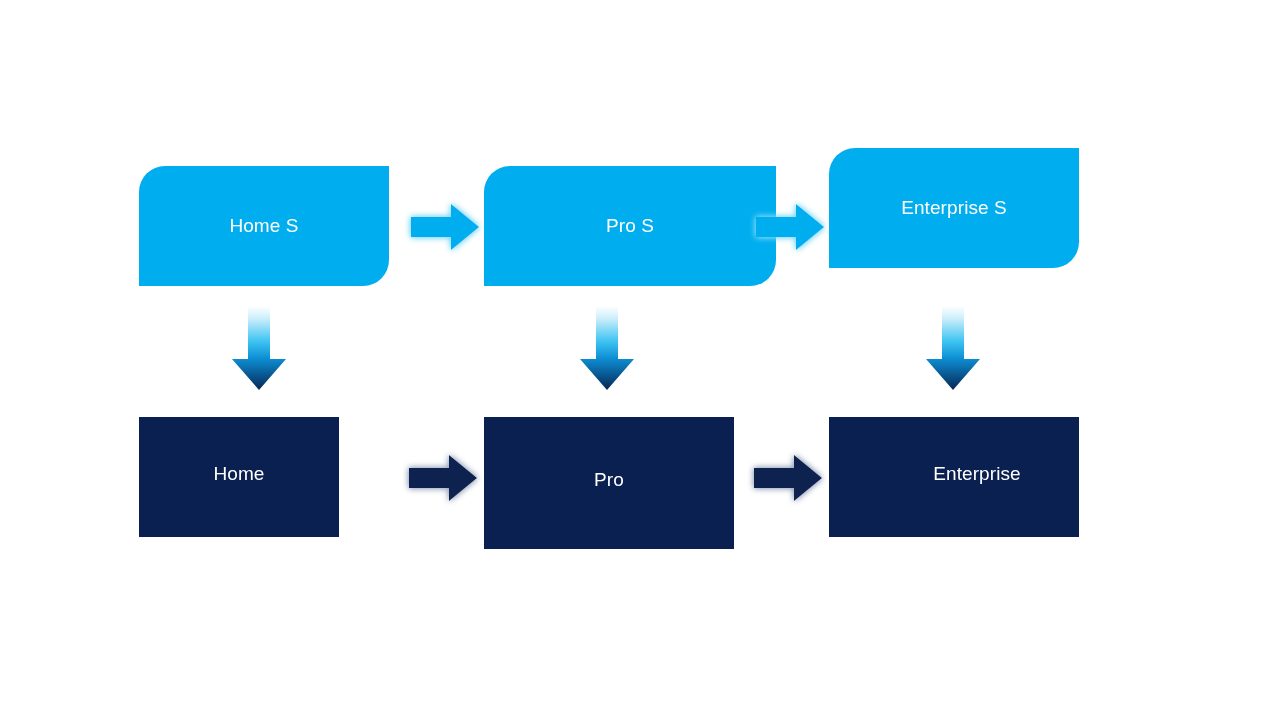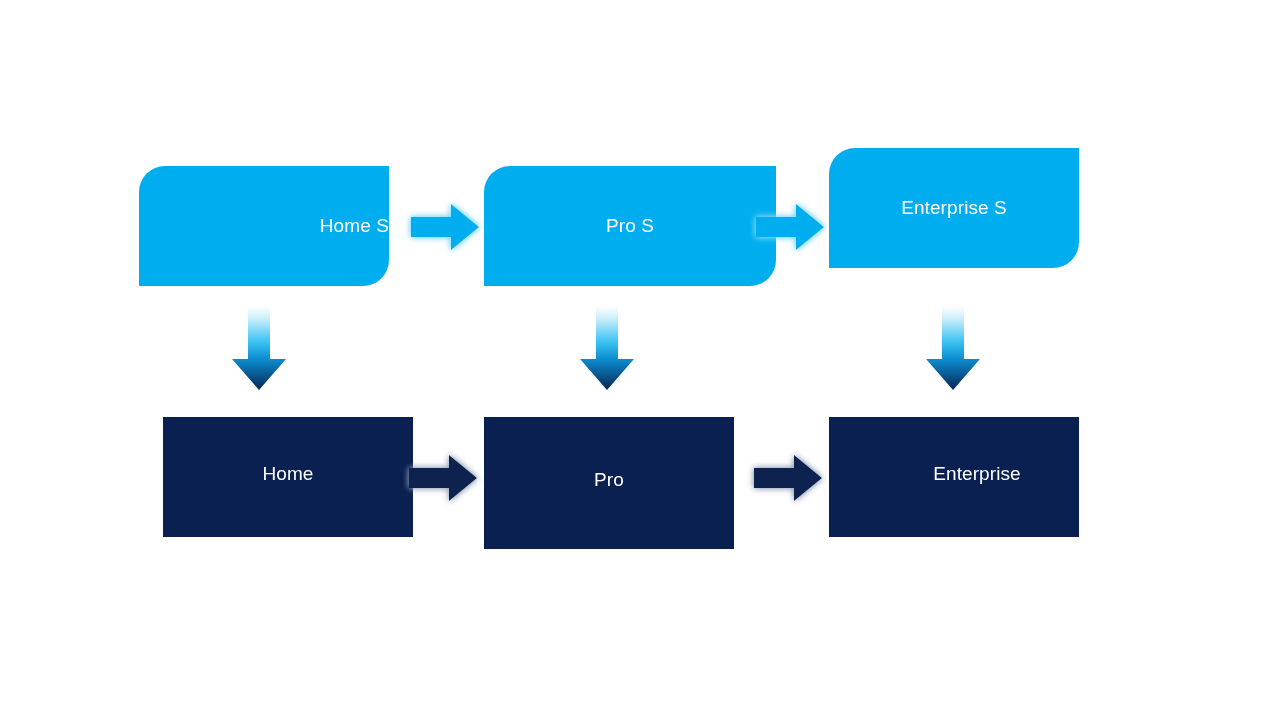--- a/index.html
+++ b/index.html
@@ -68,21 +68,21 @@
   .arrow svg {
     display: block;
     overflow: visible;
   }
 </style>
 </head>
 <body>
 
 <div id="diagram-canvas">
 
-  <div class="node-box tier-service" style="left:139px; top:166px; width:250px; height:120px;justify-content:flex-end;">
+  <div class="node-box tier-service" style="left:139px; top:166px; width:250px; height:120px;">
     <span class="node-label">Home S</span>
   </div>
 
   <div class="node-box tier-service" style="left:484px; top:166px; width:292px; height:120px;align-items:center;">
     <span class="node-label">Pro S</span>
   </div>
 
   <div class="node-box tier-service" style="left:829px; top:148px; width:250px; height:120px;">
     <span class="node-label">Enterprise S</span>
   </div>
@@ -161,21 +161,21 @@
           <stop offset="14%" stop-color="#CFEFFB"></stop>
           <stop offset="42%" stop-color="#3EC4F2"></stop>
           <stop offset="62%" stop-color="#0D8FD4"></stop>
           <stop offset="100%" stop-color="#062654"></stop>
         </linearGradient>
       </defs>
       <path d="M20,0 L42,0 L42,53 L58,53 L31,84 L4,53 L20,53 Z" fill="url(#vgradC)"></path>
     </svg>
   </div>
 
-  <div class="node-box tier-product" style="left:139px; top:417px; width:250px; height:120px;margin-left:24px;">
+  <div class="node-box tier-product" style="left:139px; top:417px; width:200px; height:120px;">
     <span class="node-label">Home</span>
   </div>
 
   <div class="node-box tier-product" style="left:484px; top:417px; width:250px; height:132px;">
     <span class="node-label">Pro</span>
   </div>
 
   <div class="node-box tier-product" style="left:829px; top:417px; width:250px; height:120px;padding-left:46px;">
     <span class="node-label">Enterprise</span>
   </div>

